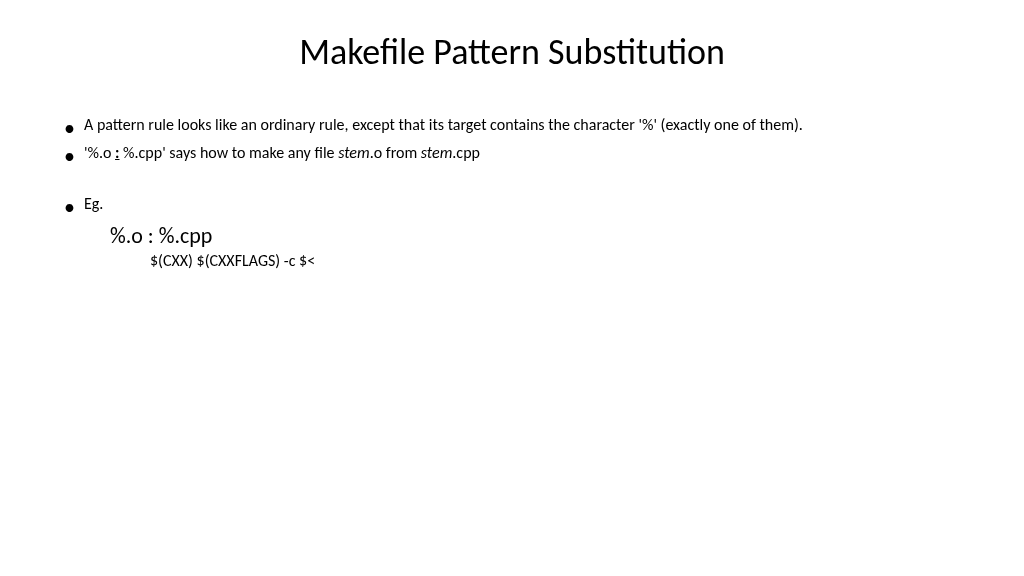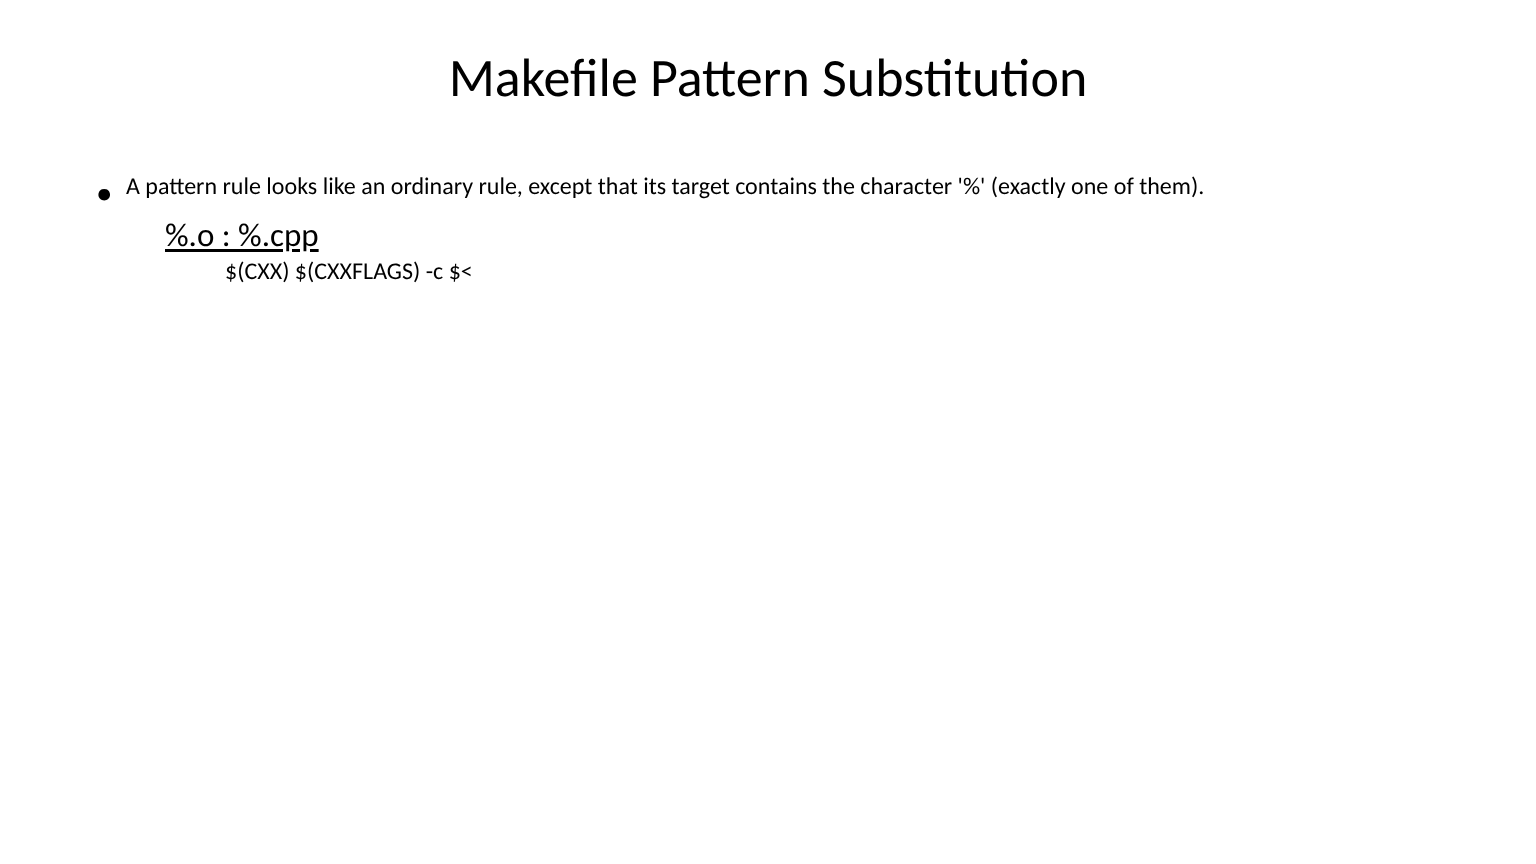--- a/index.html
+++ b/index.html
@@ -43,21 +43,20 @@
       font-size: 22px;
     }
     .bullet-item.spaced {
       margin-top: 30px;
     }
     .code-block {
       padding-left: 50px;
       font-size: 22px;
       line-height: 1.35;
       color: #000000;
-      text-decoration: underline;
     }
     .code-line2 {
       padding-left: 90px;
       font-size: 16px;
       line-height: 1.35;
       color: #000000;
     }
     .italic {
       font-style: italic;
     }
@@ -66,16 +65,18 @@
       text-decoration: underline;
     }
   </style>
 </head>
 <body>
 
 <h1 class="slide-title">Makefile Pattern Substitution</h1>
 
 <ul class="bullet-list">
   <li class="bullet-item"> A pattern rule looks like an ordinary rule, except that its target contains the character '%' (exactly one of them).</li>
+  <li class="bullet-item"><span>'%.o </span><span class="bold-colon">:</span><span> %.cpp' says how to make any file </span><span class="italic">stem</span><span>.o from  </span><span class="italic">stem</span><span>.cpp</span></li>
+  <li class="bullet-item spaced">Eg.</li>
 </ul>
 
 <div class="code-block">%.o : %.cpp</div>
 <div class="code-line2">$(CXX) $(CXXFLAGS) -c $&lt;</div>
 
 </body></html>

